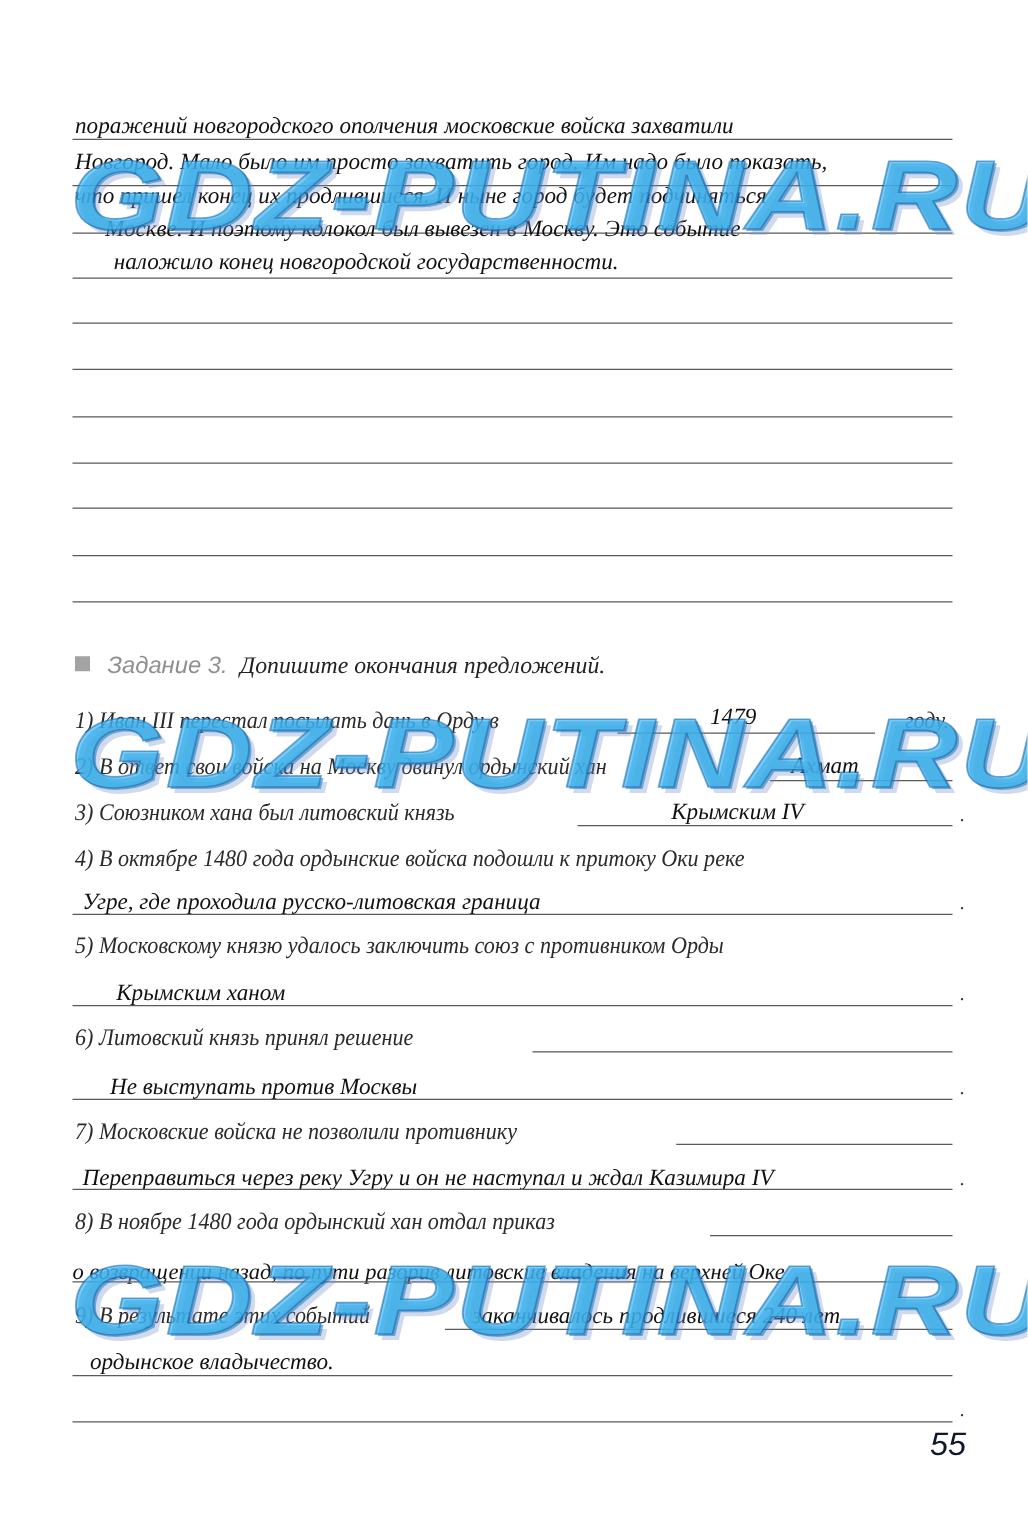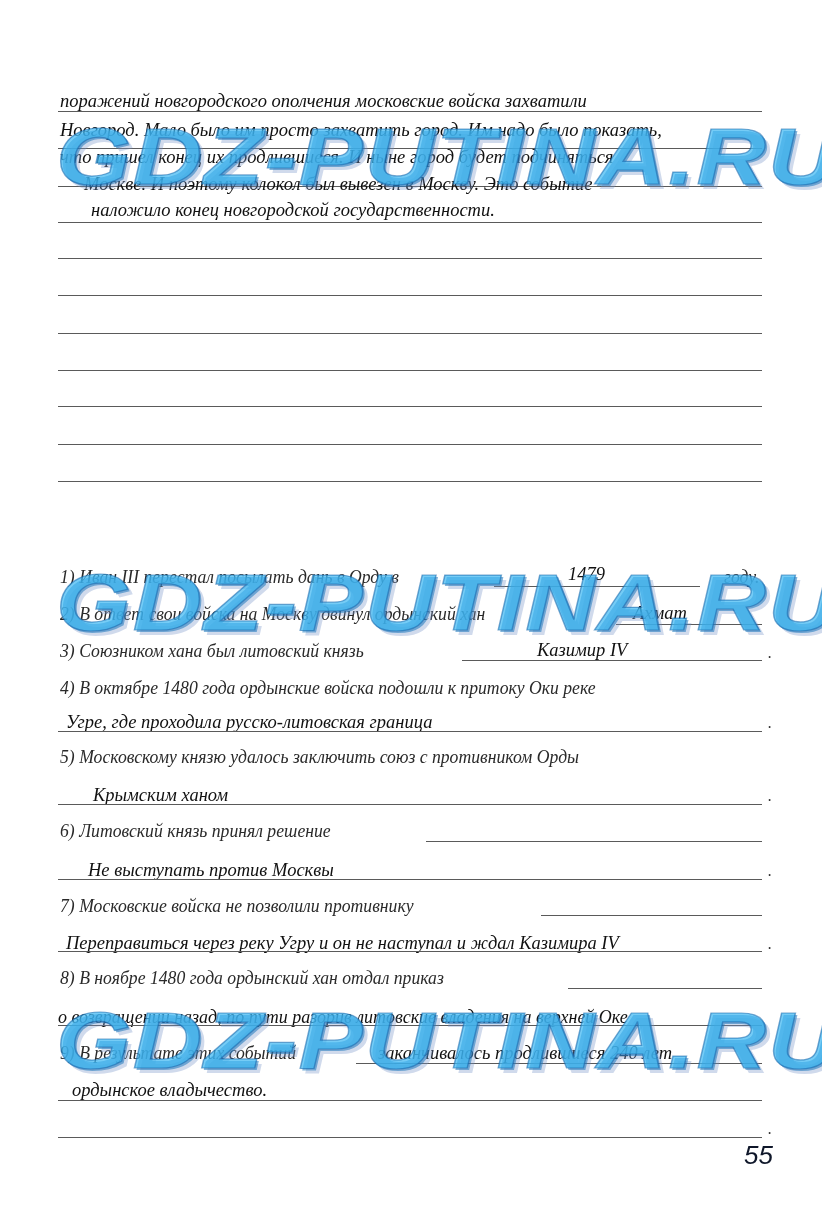--- a/index.html
+++ b/index.html
@@ -50,38 +50,41 @@
   <div>
     <div class="rule" style="left:42px; top:258px; width:704px;"></div>
     <div class="rule" style="left:42px; top:295px; width:704px;"></div>
     <div class="rule" style="left:42px; top:333px; width:704px;"></div>
     <div class="rule" style="left:42px; top:370px; width:704px;"></div>
     <div class="rule" style="left:42px; top:406px; width:704px;"></div>
     <div class="rule" style="left:42px; top:444px; width:704px;"></div>
     <div class="rule" style="left:42px; top:481px; width:704px;"></div>
   </div>
 
+  <div class="task-header">
+    <span class="task-bullet"></span><span class="task-label">Задание 3.</span><span class="task-text">Допишите окончания предложений.</span>
+  </div>
 
   <div>
     <div class="txt print" style="left:44px; top:566px;">1) Иван III перестал посылать дань в Орду в</div>
     <div class="rule" style="left:478px; top:586px; width:206px;"></div>
     <div class="txt hand" style="left:552px; top:563px;text-align:right;">1479</div>
     <div class="txt print" style="left:708px; top:566px;">году.</div>
   </div>
 
   <div>
     <div class="txt print" style="left:44px; top:603px;">2) В ответ свои войска на Москву двинул ордынский хан</div>
     <div class="rule" style="left:600px; top:624px; width:146px;"></div>
     <div class="txt hand" style="left:617px; top:602px;">Ахмат</div>
   </div>
 
   <div>
     <div class="txt print" style="left:44px; top:640px;">3) Союзником хана был литовский князь</div>
     <div class="rule" style="left:446px; top:660px; width:300px;"></div>
-    <div class="txt hand" style="left:521px; top:639px;">Казимир IV</div>
+    <div class="txt hand" style="left:521px; top:639px;">Крымским IV</div>
     <span class="dot" style="left:752px; top:644px;">.</span>
   </div>
 
   <div>
     <div class="txt print" style="left:44px; top:677px;">4) В октябре 1480 года ордынские войска подошли к притоку Оки реке</div>
     <div class="txt hand" style="left:50px; top:711px;">Угре, где проходила русско-литовская граница</div>
     <div class="rule" style="left:42px; top:731px; width:704px;"></div>
     <span class="dot" style="left:752px; top:714px;">.</span>
   </div>
 

